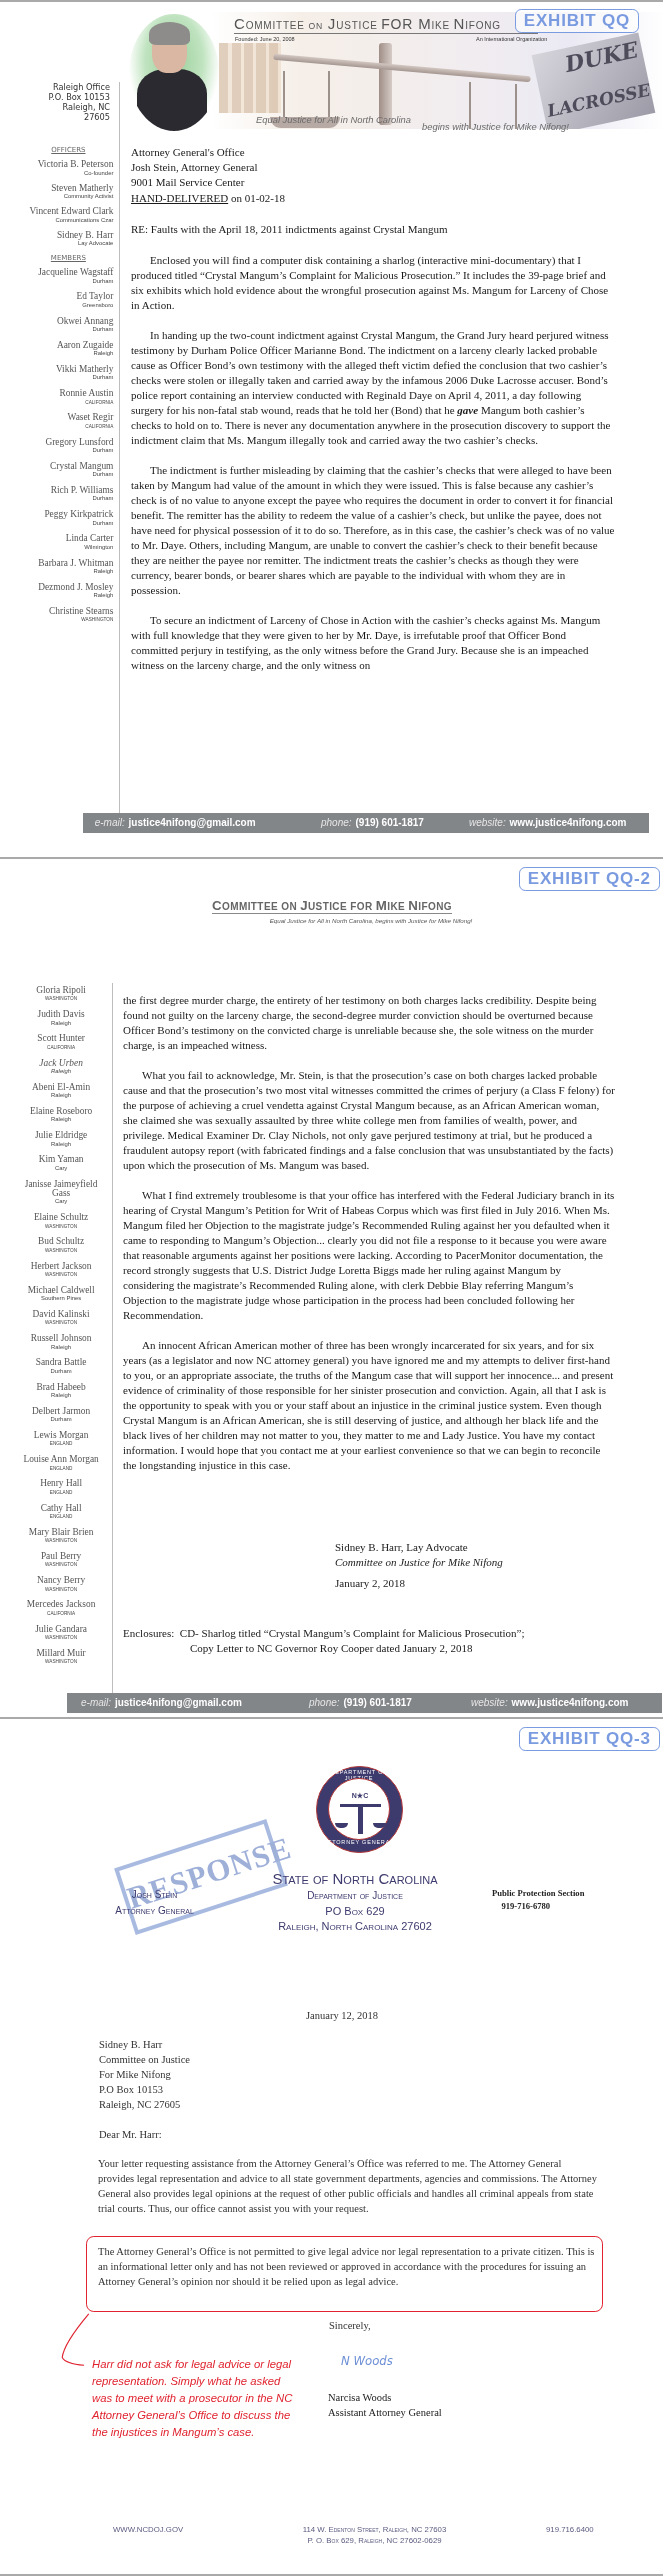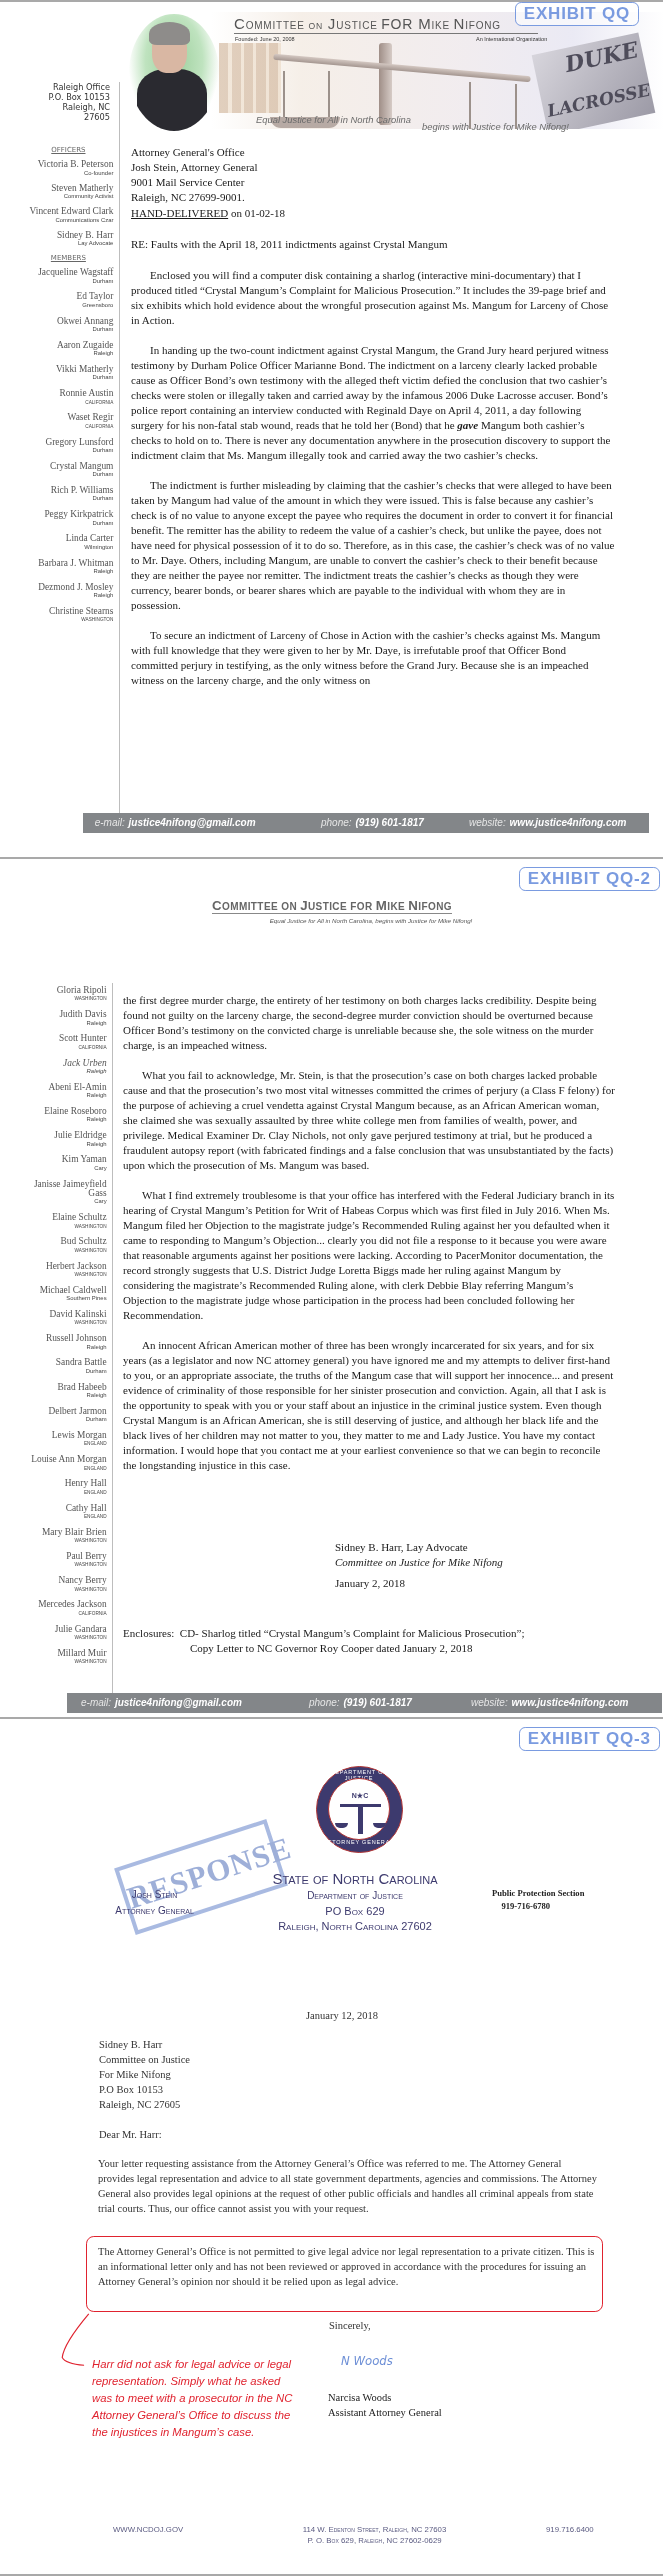--- a/index.html
+++ b/index.html
@@ -40,21 +40,21 @@
   .sidebar .nm { font-family: "Liberation Serif", serif; font-size: 9.4px; line-height: 9.4px; color: #555; display: block; }
   .sidebar .rl { font-family: "Liberation Sans", sans-serif; font-size: 5.9px; color: #444; display: block; line-height: 7.8px; }
   .sidebar .rl.up { font-size: 4.7px; text-transform: uppercase; }
 
   .body { position: absolute; font-family: "Liberation Serif", serif; font-size: 11px; line-height: 15px; color: #1a1a1a; }
   .body p { margin: 0; }
   .ind { text-indent: 19px; }
 
   .footer-bar { position: absolute; background: #838689; color: #fff; font-family: "Liberation Sans", sans-serif; height: 20px; line-height: 20px; font-size: 10px; }
   .footer-bar .lbl { font-style: italic; font-weight: normal; color: #e6e6e6; margin-right: 3.9px; }
-  .footer-bar .val { font-weight: bold; font-style: italic; }
+  .footer-bar .val { font-weight: bold; }
   .footer-bar span.cell { position: absolute; top: 0; }
 
   
   .p2-title { position: absolute; left: 0; width: 664px; text-align: center; font-family: "Liberation Sans", sans-serif; font-weight: bold; color: #666; font-size: 13.3px; letter-spacing: 0.4px; }
   .p2-title span.u { border-bottom: 1.2px solid #888; }
   .p2-title .sc { font-size: 10px; }
   .p2-tag { position: absolute; left: 0; width: 664px; text-align: center; font-family: "Liberation Sans", sans-serif; font-style: italic; font-size: 6.2px; color: #555; }
   .pgnum { position: absolute; left: 0; width: 749px; text-align: center; font-family: "Liberation Sans", sans-serif; font-size: 7.8px; color: #444; }
 
   
@@ -107,21 +107,21 @@
   </div>
 
   <div class="hdr-title">
     <span>C</span><span class="sc">OMMITTEE </span><span class="sc" style="font-size:8.6px">ON</span><span> J</span><span class="sc">USTICE </span><span class="sc" style="font-size:14px">FOR</span><span> M</span><span class="sc">IKE </span><span>N</span><span class="sc">IFONG</span>
   </div>
   <div class="hdr-founded">Founded: June 20, 2008</div>
   <div class="hdr-intl">An International Organization</div>
   <div class="tag1">Equal Justice for All in North Carolina</div>
   <div class="tag2">begins with Justice for Mike Nifong!</div>
 
-  <div class="exhibit" style="left:515px;top:0;">EXHIBIT QQ</div>
+  <div class="exhibit" style="left:515px;top:7px;">EXHIBIT QQ</div>
 
   <div class="office">
     <div>Raleigh Office</div>
     <div>P.O. Box 10153</div>
     <div>Raleigh, NC</div>
     <div>27605</div>
   </div>
 
   <div class="vline" style="left:119px;top:80px;height:749px;"></div>
 
@@ -204,21 +204,20 @@
         <span class="nm">Christine Stearns</span>
         <span class="rl up">WASHINGTON</span>
       </div>
     </div>
 
   <div class="body" style="left:131px;top:143px;width:484px;">
     <div>
       <p>Attorney General's Office</p>
       <p>Josh Stein, Attorney General</p>
       <p>9001 Mail Service Center</p>
-      <p>Raleigh, NC 27699-9001.</p>
     </div>
     <p style="margin-top:1px;"><u>HAND-DELIVERED</u><span> on 01-02-18</span></p>
     <p style="margin-top:15.6px;">RE: Faults with the April 18, 2011 indictments against Crystal Mangum</p>
     <p class="ind" style="margin-top:16.4px;">Enclosed you will find a computer disk containing a sharlog (interactive mini-documentary) that I produced titled “Crystal Mangum’s Complaint for Malicious Prosecution.”  It includes the 39-page brief and six exhibits which hold evidence about the wrongful prosecution against Ms. Mangum for Larceny of Chose in Action.</p>
     <p class="ind" style="margin-top:15px;"><span>In handing up the two-count indictment against Crystal Mangum, the Grand Jury heard perjured witness testimony by Durham Police Officer Marianne Bond.  The indictment on a larceny clearly lacked probable cause as Officer Bond’s own testimony with the alleged theft victim defied the conclusion that two cashier’s checks were stolen or illegally taken and carried away by the infamous 2006 Duke Lacrosse accuser.  Bond’s police report containing an interview conducted with Reginald Daye on April 4, 2011, a day following surgery for his non-fatal stab wound, reads that he told her (Bond) that he </span><b><i>gave</i></b><span> Mangum both cashier’s checks to hold on to.  There is never any documentation anywhere in the prosecution discovery to support the indictment claim that Ms. Mangum illegally took and carried away the two cashier’s checks.</span></p>
     <p class="ind" style="margin-top:15px;">The indictment is further misleading by claiming that the cashier’s checks that were alleged to have been taken by Mangum had value of the amount in which they were issued.  This is false because any cashier’s check is of no value to anyone except the payee who requires the document in order to convert it for financial benefit.  The remitter has the ability to redeem the value of a cashier’s check, but unlike the payee, does not have need for physical possession of it to do so.  Therefore, as in this case, the cashier’s check was of no value to Mr. Daye.  Others, including Mangum, are unable to convert the cashier’s check to their benefit because they are neither the payee nor remitter.  The indictment treats the cashier’s checks as though they were currency, bearer bonds, or bearer shares which are payable to the individual with whom they are in possession.</p>
     <p class="ind" style="margin-top:15px;">To secure an indictment of Larceny of Chose in Action with the cashier’s checks against Ms. Mangum with full knowledge that they were given to her by Mr. Daye, is irrefutable proof that Officer Bond committed perjury in testifying, as the only witness before the Grand Jury.  Because she is an impeached witness on the larceny charge, and the only witness on</p>
   </div>
 
   <div class="footer-bar" style="left:83px;top:811px;width:566px;">
@@ -230,21 +229,21 @@
 
 <div class="sep" style="top:857px;"></div>
 <section class="page" style="top:859px;height:886px;">
   <div class="exhibit" style="left:519px;top:7.8px;">EXHIBIT QQ-2</div>
   <div class="p2-title" style="top:39px;">
     <span class="u"><span>C</span><span class="sc">OMMITTEE ON </span><span>J</span><span class="sc">USTICE FOR </span><span>M</span><span class="sc">IKE </span><span>N</span><span class="sc">IFONG</span></span>
   </div>
   <div class="p2-tag" style="top:58px;left:39px;">Equal Justice for All in North Carolina, begins with Justice for Mike Nifong!</div>
 
   <div class="vline" style="left:112px;top:124px;height:730px;"></div>
-  <div class="sidebar" id="sb2" style="left:15.6px;top:127px;width:91px;">
+  <div class="sidebar" id="sb2" style="left:15.6px;top:127px;width:91px;text-align:center;">
       <div style="margin-bottom: 7px;">
         <span class="nm">Gloria Ripoli</span>
         <span class="rl up">WASHINGTON</span>
       </div>
       <div style="margin-bottom: 7px;">
         <span class="nm">Judith Davis</span>
         <span class="rl">Raleigh</span>
       </div>
       <div style="margin-bottom: 7px;">
         <span class="nm">Scott Hunter</span>

